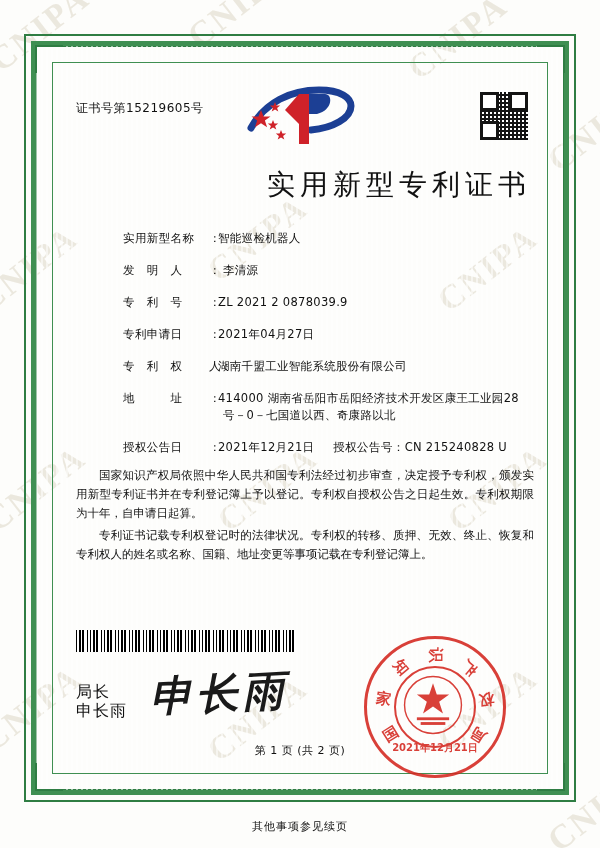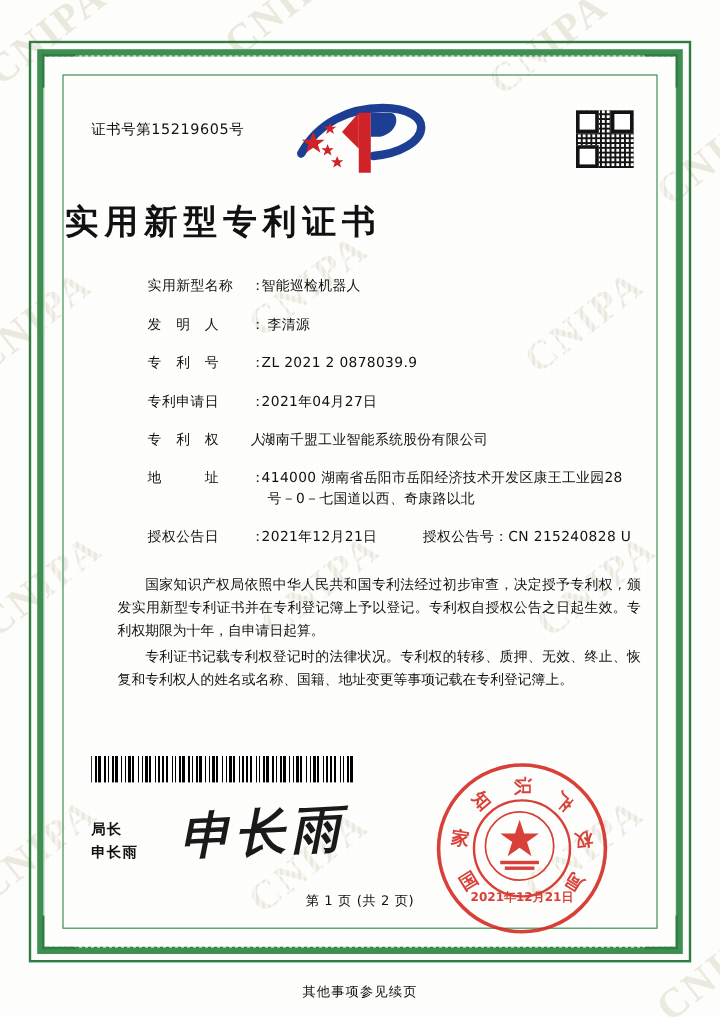--- a/index.html
+++ b/index.html
@@ -131,23 +131,23 @@
     left: 50%;
     top: 14px;
     transform: translateX(-50%);
     width: 110px;
     height: 66px;
   }
 
   .doc-title {
     position: absolute;
     left: 0; right: 15px; top: 96px;
-    text-align: left;
+    text-align: right;
     font-family: "DejaVu Sans", "Liberation Sans", sans-serif;
-    font-weight: bold;
+    font-weight: normal;
     font-size: 28px;
     letter-spacing: 5px;
     color: #111;
   }
 
   .fields {
     position: absolute;
     left: 22px; right: 10px; top: 160px;
   }
   .frow {
@@ -167,51 +167,49 @@
   .fsep { width: 9px; flex: 0 0 9px; }
   .fval {
     flex: 1;
     color: #111;
     letter-spacing: .3px;
   }
   .fval .sub { display: block; margin-left: 5px; }
 
   .frow.two { position: relative; }
   .inline-label {
-    margin-left: 34px;
+    margin-left: 15px;
     letter-spacing: .4px;
   }
 
   .paras {
     position: absolute;
-    left: 22px; right: 12px; top: 408px;
+    left: 22px; right: 12px; top: 396px;
     font-size: 11.5px;
     line-height: 19px;
     text-align: justify;
     color: #111;
-    margin-left: 22px;
   }
   .paras p { margin: 0 0 3px 0; text-indent: 2em; }
 
   .barcode {
     position: absolute;
     left: 22px; top: 560px;
     width: 220px; height: 22px;
     background-image: repeating-linear-gradient(90deg,
       #000 0 1px, #fff 1px 3px, #000 3px 5px, #fff 5px 6px,
       #000 6px 8px, #fff 8px 11px, #000 11px 12px, #fff 12px 14px);
   }
 
   .sign-block {
     position: absolute;
     left: 22px; top: 612px;
-    font-size: 12px;
+    font-size: 16px;
     line-height: 19px;
     letter-spacing: 1px;
-    font-weight: bold;
   }
   .signature {
     position: absolute;
     left: 96px; top: 596px;
     font-family: "Liberation Serif", "DejaVu Serif", serif;
     font-size: 42px;
     font-style: italic;
     font-weight: bold;
     color: #1a1a1a;
     letter-spacing: 4px;

